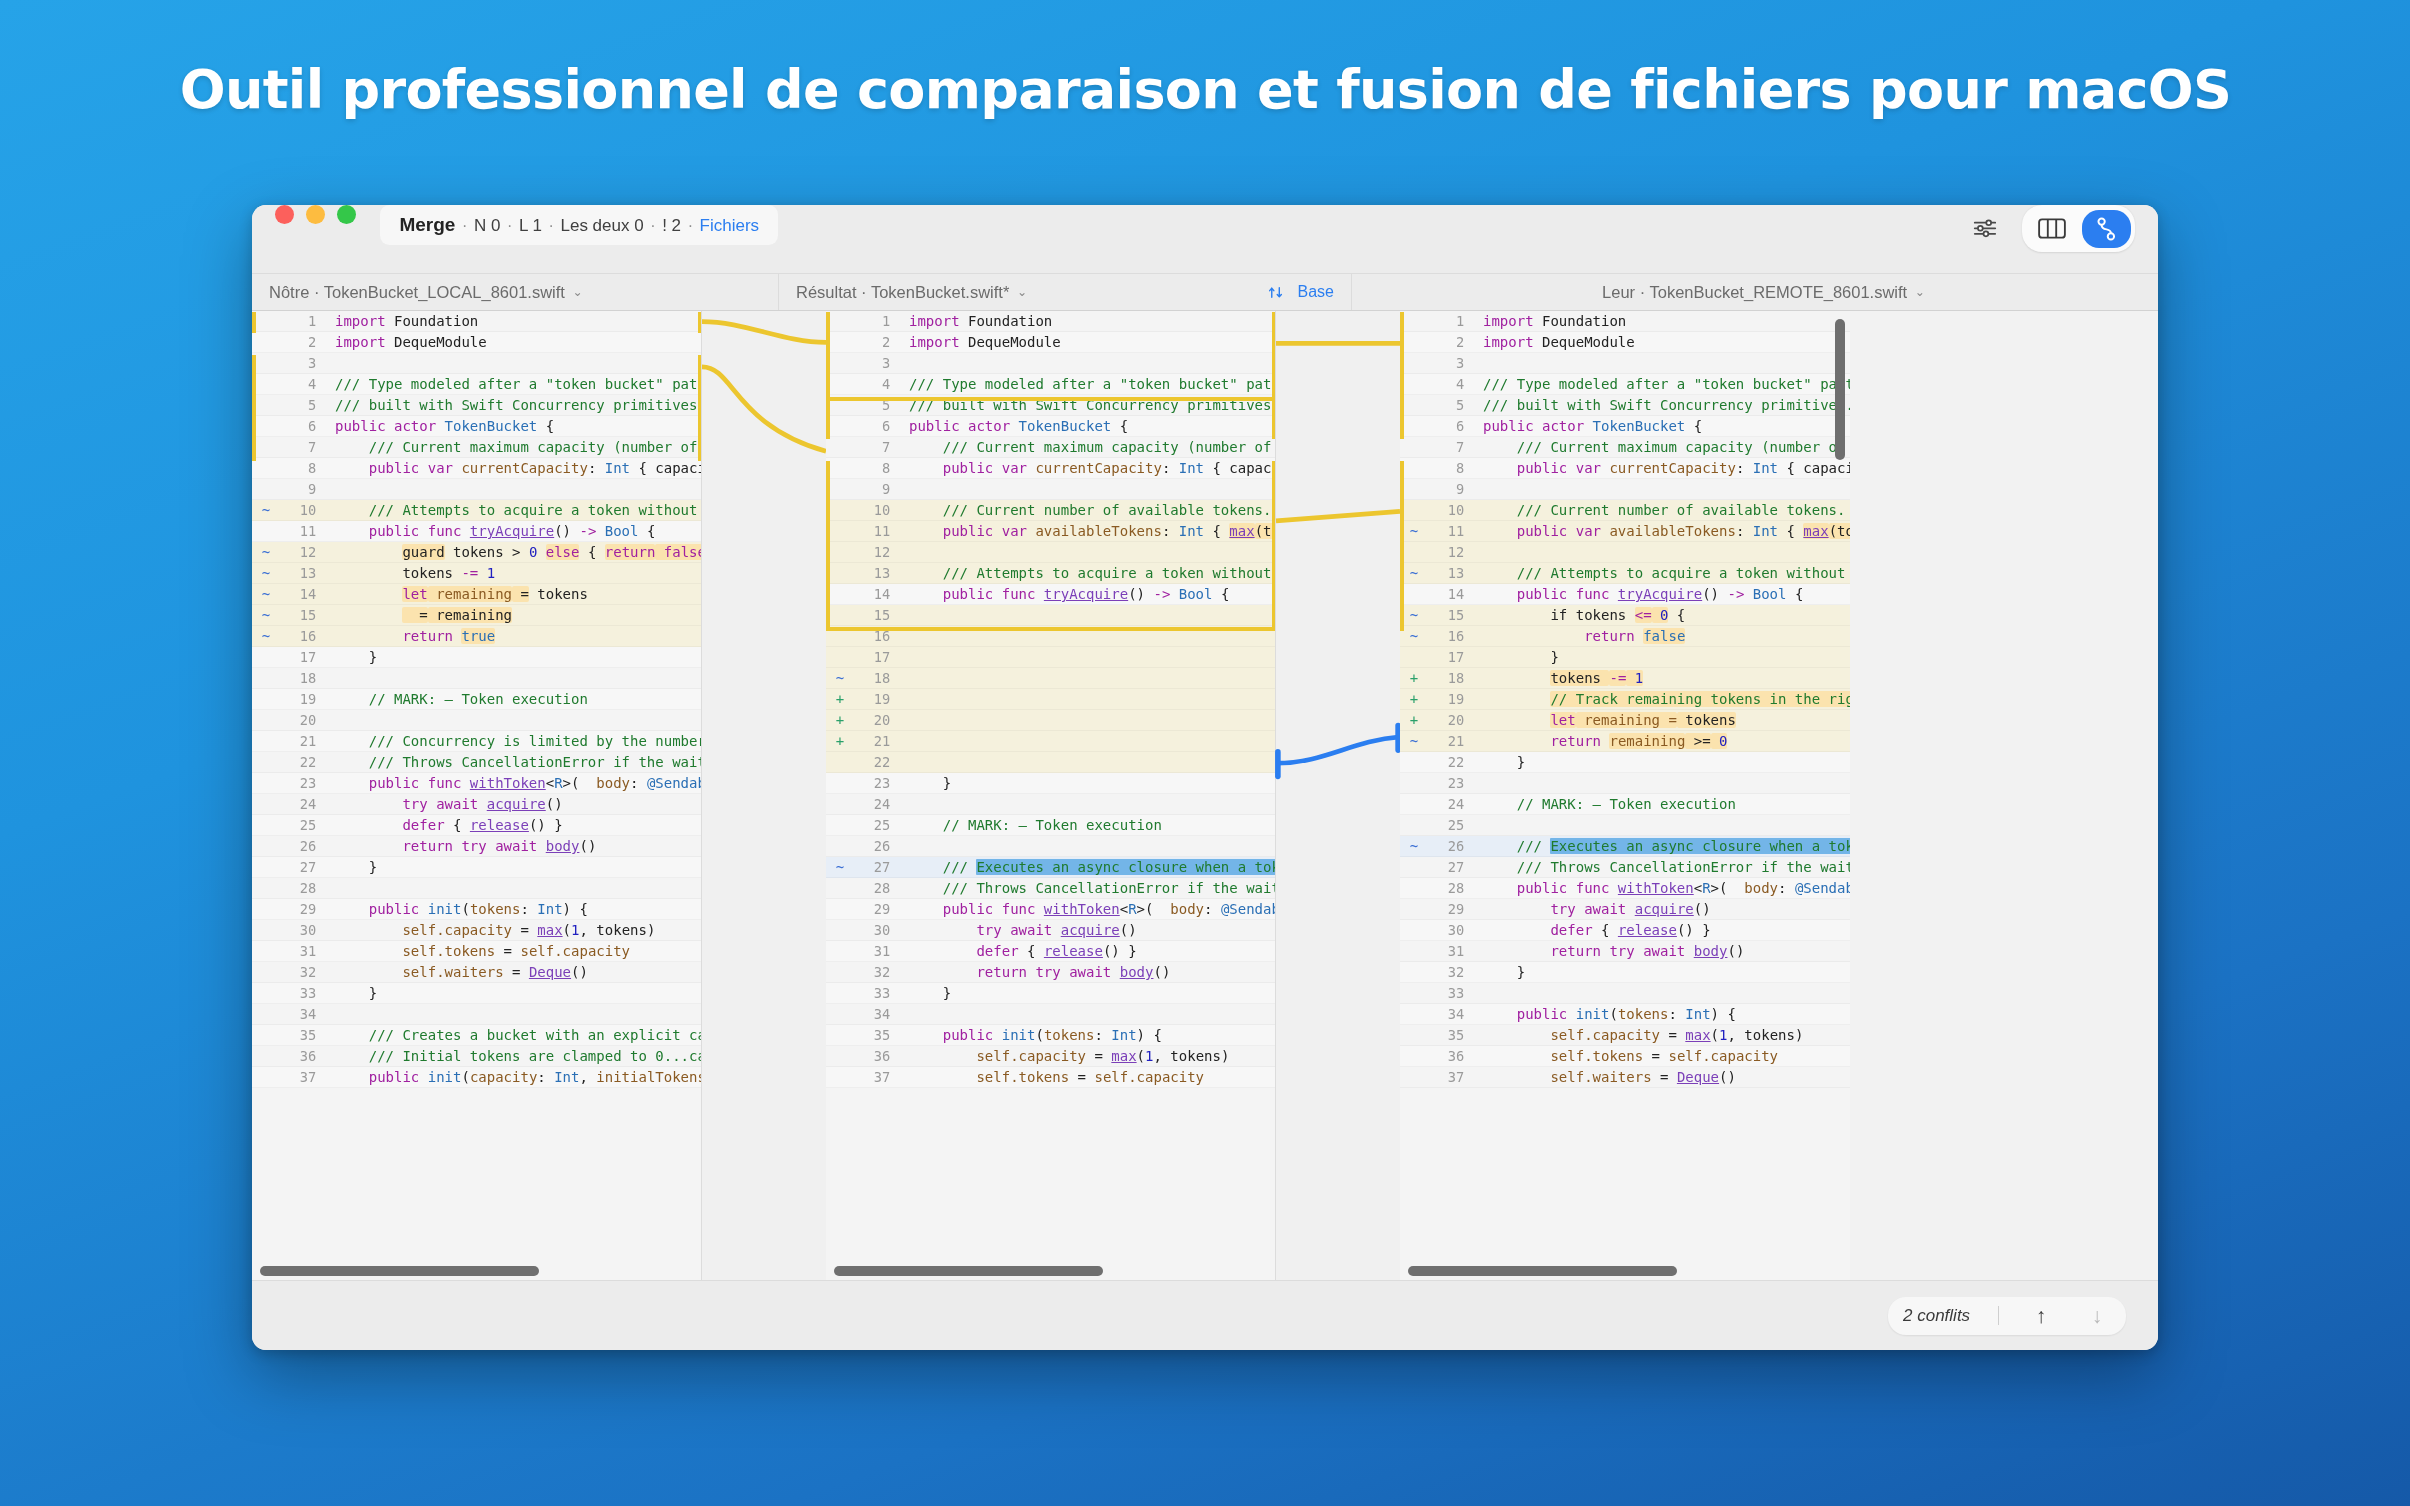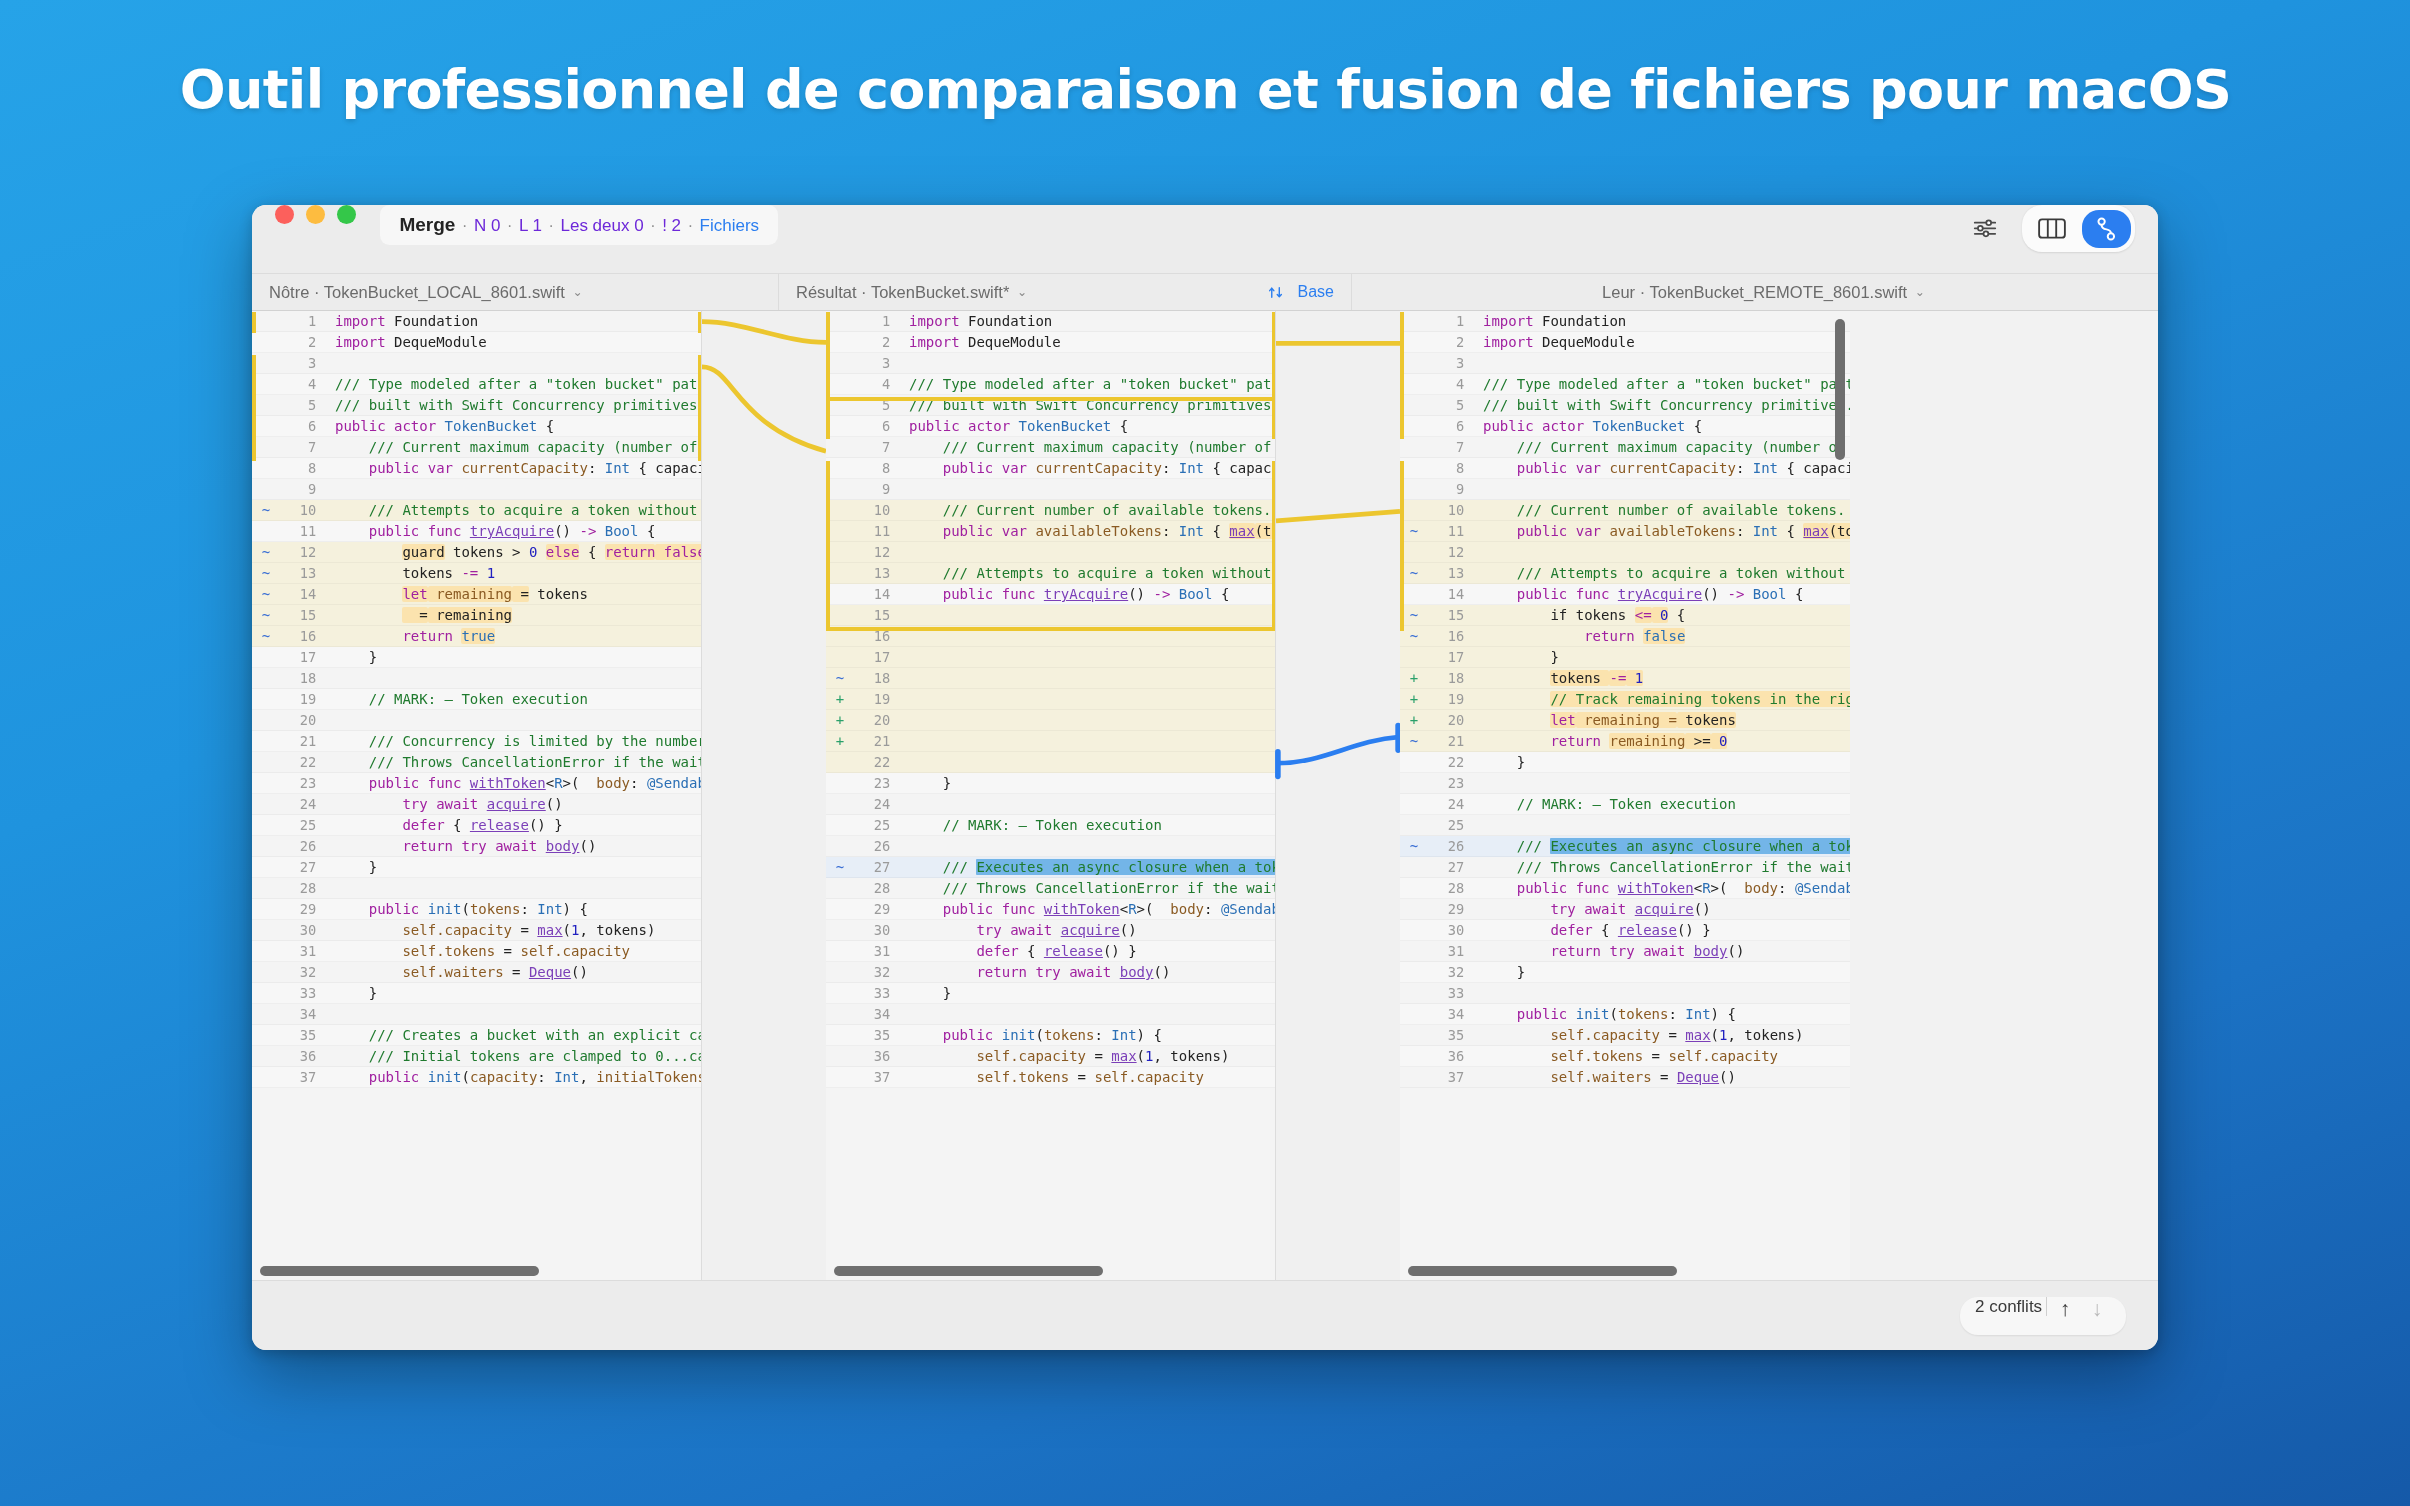--- a/index.html
+++ b/index.html
@@ -62,21 +62,21 @@
     padding: 8.5px 19px 9.4px 19px;
     display: flex;
     align-items: baseline;
     gap: 6.6px;
     font-size: 18px;
     color: #3a3a3a;
     white-space: nowrap;
   }
   .title-pill .app { font-weight: bold; color: #232323; font-size: 19px; }
   .title-pill .sep { color: #8d8d8d; font-size: 16px; }
-  .title-pill .stat { color: #6d28d9; font-size: 17px; }
+  .title-pill .stat { color: #404040; font-size: 17px; }
   .title-pill .files { color: #2b7ef0; font-size: 17px; }
 
   .tb-right {
     margin-left: auto;
     display: flex;
     align-items: center;
     gap: 21px;
     padding-right: 5.6px;
   }
   .icon-btn {
@@ -231,25 +231,27 @@
     align-items: center;
     justify-content: flex-end;
     padding-right: 32px;
     flex: 0 0 auto;
   }
   .conf-pill {
     background: #f7f7f7;
     border-radius: 18px;
     height: 38px;
     display: flex;
+    align-items: center;
     padding: 0 15px;
-    gap: 4px;
+    gap: 28px;
     box-shadow: 0 0.9px 1.9px rgba(0,0,0,.08);
     font-size: 17px;
     color: #3a3a3a;
+    font-style: italic;
   }
   .vline { width: 0.9px; height: 19px; background: #cfcfcf; }
   .arrow-btn { font-size: 21px; width: 28px; text-align: center; }
   .arrow-up { color: #3a3a3a; }
   .arrow-dn { color: #b9b9b9; }
 </style>
 </head>
 <body>
 
 <div class="headline">Outil professionnel de comparaison et fusion de fichiers pour macOS</div>

